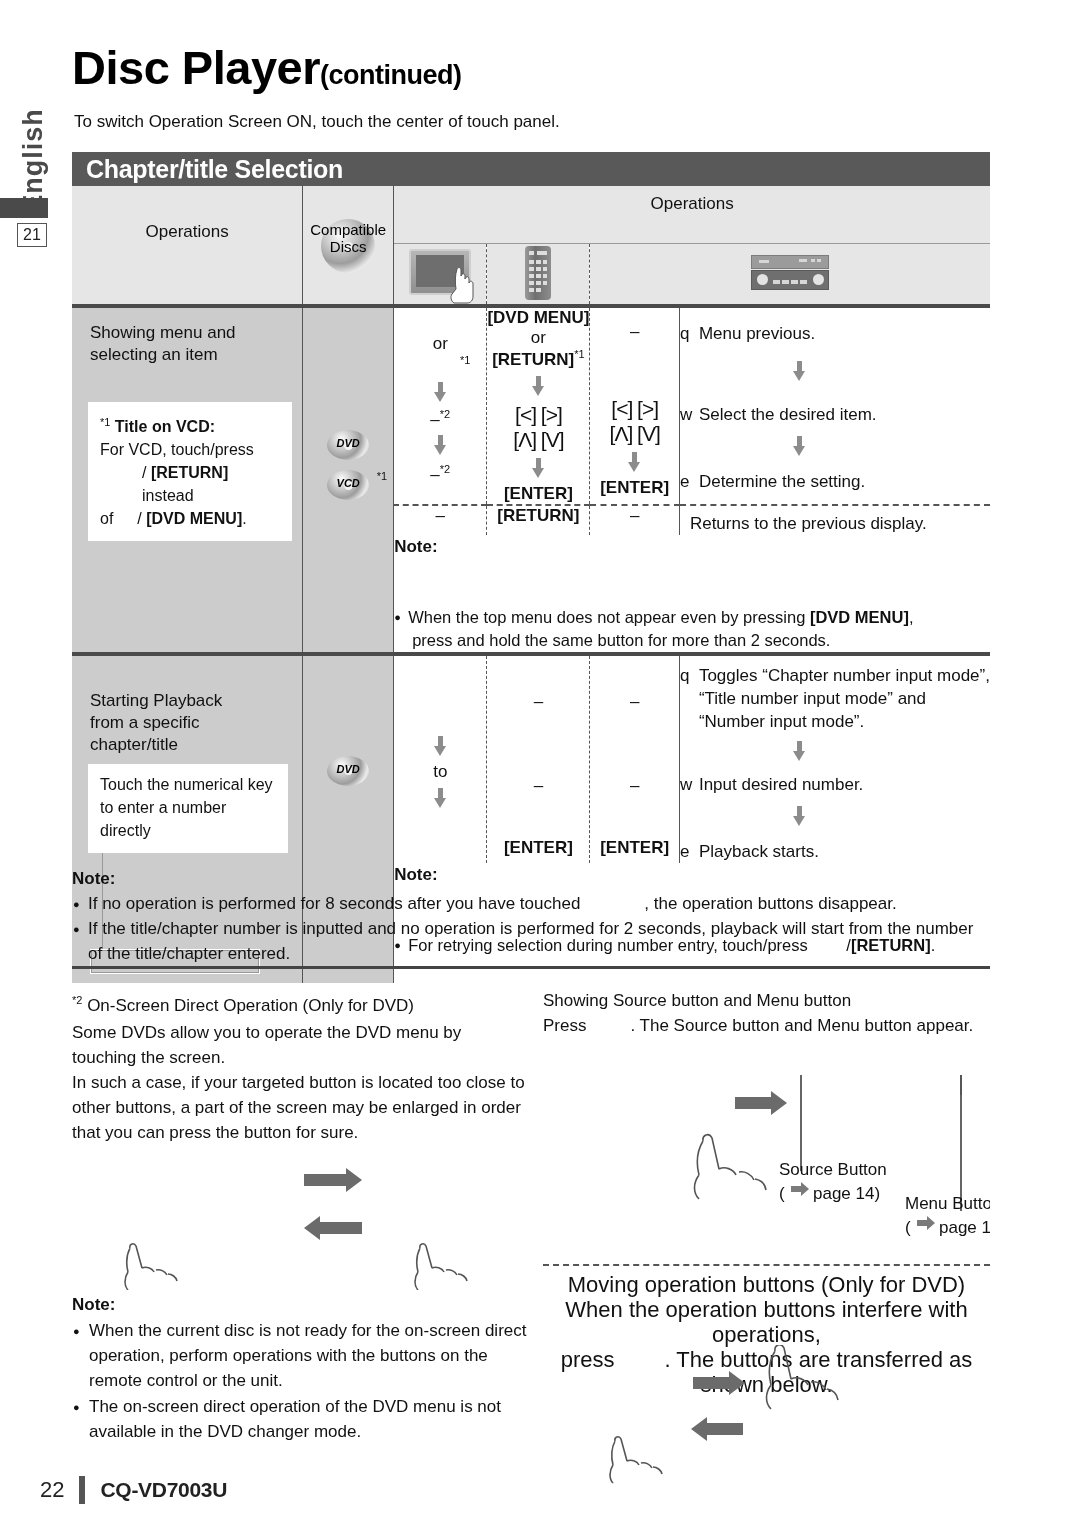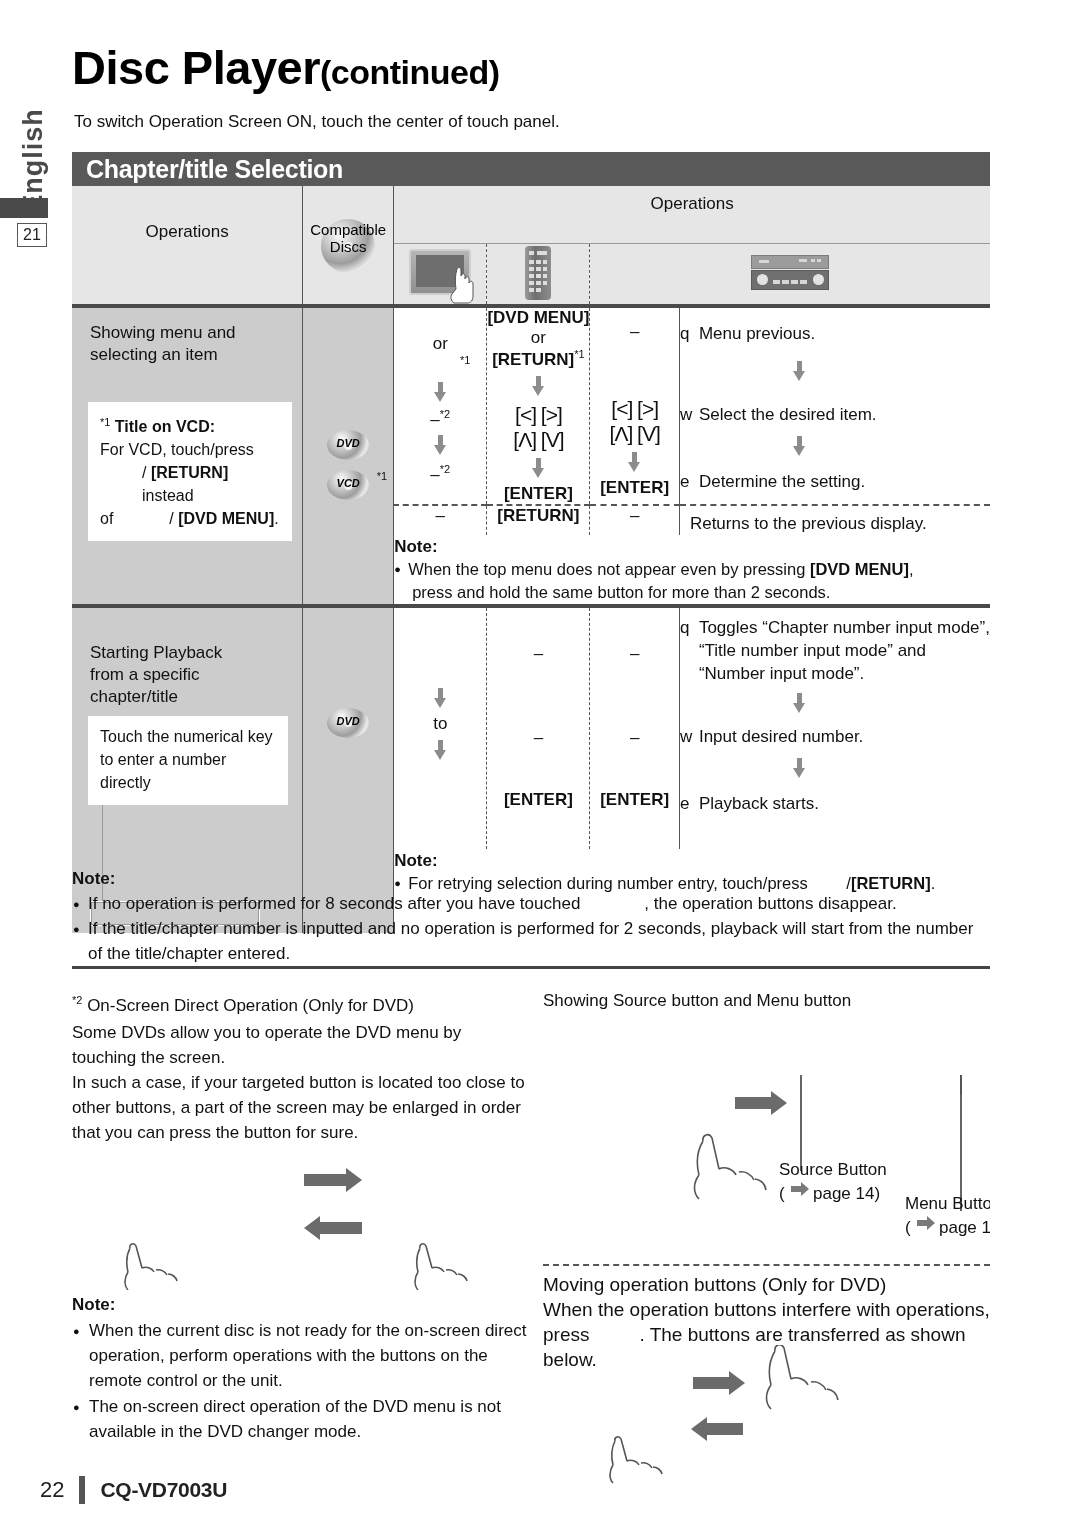--- a/index.html
+++ b/index.html
@@ -37,21 +37,21 @@
     font-size:16px; text-align:center; line-height:22px; color:#222;
   }
 
   
   #title {
     position:absolute; left:72px; top:40px;
     font-size:47px; font-weight:bold; letter-spacing:-0.5px;
     color:#000;
     white-space:nowrap;
   }
-  #title .cont { font-size:34px; }
+  #title .cont { font-size:27px; }
   #intro {
     position:absolute; left:74px; top:112px;
     font-size:17px; color:#111;
   }
 
   
   #banner {
     position:absolute; left:72px; top:152px; width:918px; height:34px;
     background:#595959;
     color:#fff; font-weight:bold; font-size:25px;
@@ -188,21 +188,21 @@
   }
   .kb { font-weight:bold; white-space:nowrap; }
   .dirrow { font-size:21px; line-height:25px; letter-spacing:-1px; white-space:nowrap; }
 
   .rescol { padding:8px 6px 6px 10px; font-size:17px; line-height:23px; }
   .rescol .step { display:flex; gap:9px; }
   .rescol .num { width:10px; flex:none; }
 
   .innote { padding:4px 10px 10px 14px; font-size:16.5px; line-height:23px; }
   .innote .nt { font-weight:bold; font-size:17px; }
-  .innote li { list-style:none; position:relative; padding-left:14px; }
+  .innote li { list-style:none; position:relative; padding-left:14px;margin-top:48px; }
   .innote li:before{ content:"\25CF"; position:absolute; left:0; top:0; font-size:11px; }
   .innote ul { margin:0; padding:0; }
 
   
   #note-main {
     position:absolute; left:72px; top:866px; width:918px;
     font-size:17px; line-height:25px;
   }
   #note-main .nt { font-weight:bold; }
   #note-main ul { margin:0; padding:0; }
@@ -226,21 +226,21 @@
   #note-bl li:before{ content:"\25CF"; position:absolute; left:1px; top:1px; font-size:11px; }
 
   
   #br { position:absolute; left:543px; top:988px; width:447px;
         font-size:17px; line-height:25px; }
   #br-fig { position:absolute; left:543px; top:1075px; width:447px; height:185px; }
 
   #dashrule { position:absolute; left:543px; top:1264px; width:447px; height:0;
               border-top:2px dashed #555; }
   #br2 { position:absolute; left:543px; top:1272px; width:447px;
-         font-size:19px; line-height:25px; }
+         font-size:22px; line-height:25px;text-align:center; }
   #br2-fig { position:absolute; left:543px; top:1345px; width:447px; height:160px; }
 
   
   #footer { position:absolute; left:40px; top:1476px; display:flex; align-items:center; gap:15px; }
   #pgno { font-size:22px; color:#222; }
   #fbar { width:6px; height:28px; background:#555; }
   #model { font-size:21px; font-weight:bold; letter-spacing:-0.3px; color:#222; }
 </style>
 </head>
 <body>
@@ -331,21 +331,21 @@
   <tr>
     <td class="gray-bg thickline" rowspan="3">
       <div class="opcell">
         <div class="hd">Showing menu and selecting an item</div>
       </div>
       <div class="notebox" style="margin:18px 10px 0 16px;">
         <div><span class="sup">*1</span>
              <span class="b">Title on VCD:</span></div>
         <div>For VCD, touch/press</div>
         <div style="padding-left:42px;">/&nbsp;<b>[RETURN]</b> instead</div>
-        <div><span>of</span><span style="padding-left:56px">/&nbsp;<b>[DVD MENU]</b>.</span></div>
+        <div><span>of</span><span style="padding-left:24px">/&nbsp;<b>[DVD MENU]</b>.</span></div>
       </div>
     </td>
 
     <td class="gray-bg thickline solidcol" rowspan="3">
       <div style="padding-top:120px; text-align:center;">
         <div class="disc-badge" style="position:relative;left:auto;top:auto;transform:none;margin:0 auto;width:52px;height:34px;">
           <div class="cd" style="width:42px;height:30px;left:5px;top:2px;"></div>
           <div class="txt" style="top:7px;width:52px;font-size:11px;font-style:italic;font-weight:bold;">DVD</div>
         </div>
         <div style="position:relative;height:36px;margin-top:6px;">
@@ -538,20 +538,21 @@
 <div id="note-bl">
   <div class="nt">Note:</div>
   <ul>
     <li>When the current disc is not ready for the on-screen direct operation, perform operations with the buttons on the remote control or the unit.</li>
     <li>The on-screen direct operation of the DVD menu is not available in the DVD changer mode.</li>
   </ul>
 </div>
 
 <div id="br">
   <div>Showing Source button and Menu button</div>
+  <div><span>Press</span><span style="display:inline-block;width:44px"></span><span>. The Source button and Menu button appear.</span></div>
 </div>
 
 <div id="br-fig">
   <svg width="447" height="185" viewBox="0 0 447 185">
     <g>
       <path d="M192 22 L228 22 L228 16 L244 28 L228 40 L228 34 L192 34 Z" fill="#6b6b6b"></path>
     </g>
     <line x1="258" y1="0" x2="258" y2="96" stroke="#555" stroke-width="1.8"></line>
     <path d="M418 0 L418 22 M418 22 L418 136" stroke="#555" stroke-width="1.8" fill="none"></path>
     <path d="M418 20 L418 0" stroke="#555" stroke-width="1.8" fill="none"></path>

